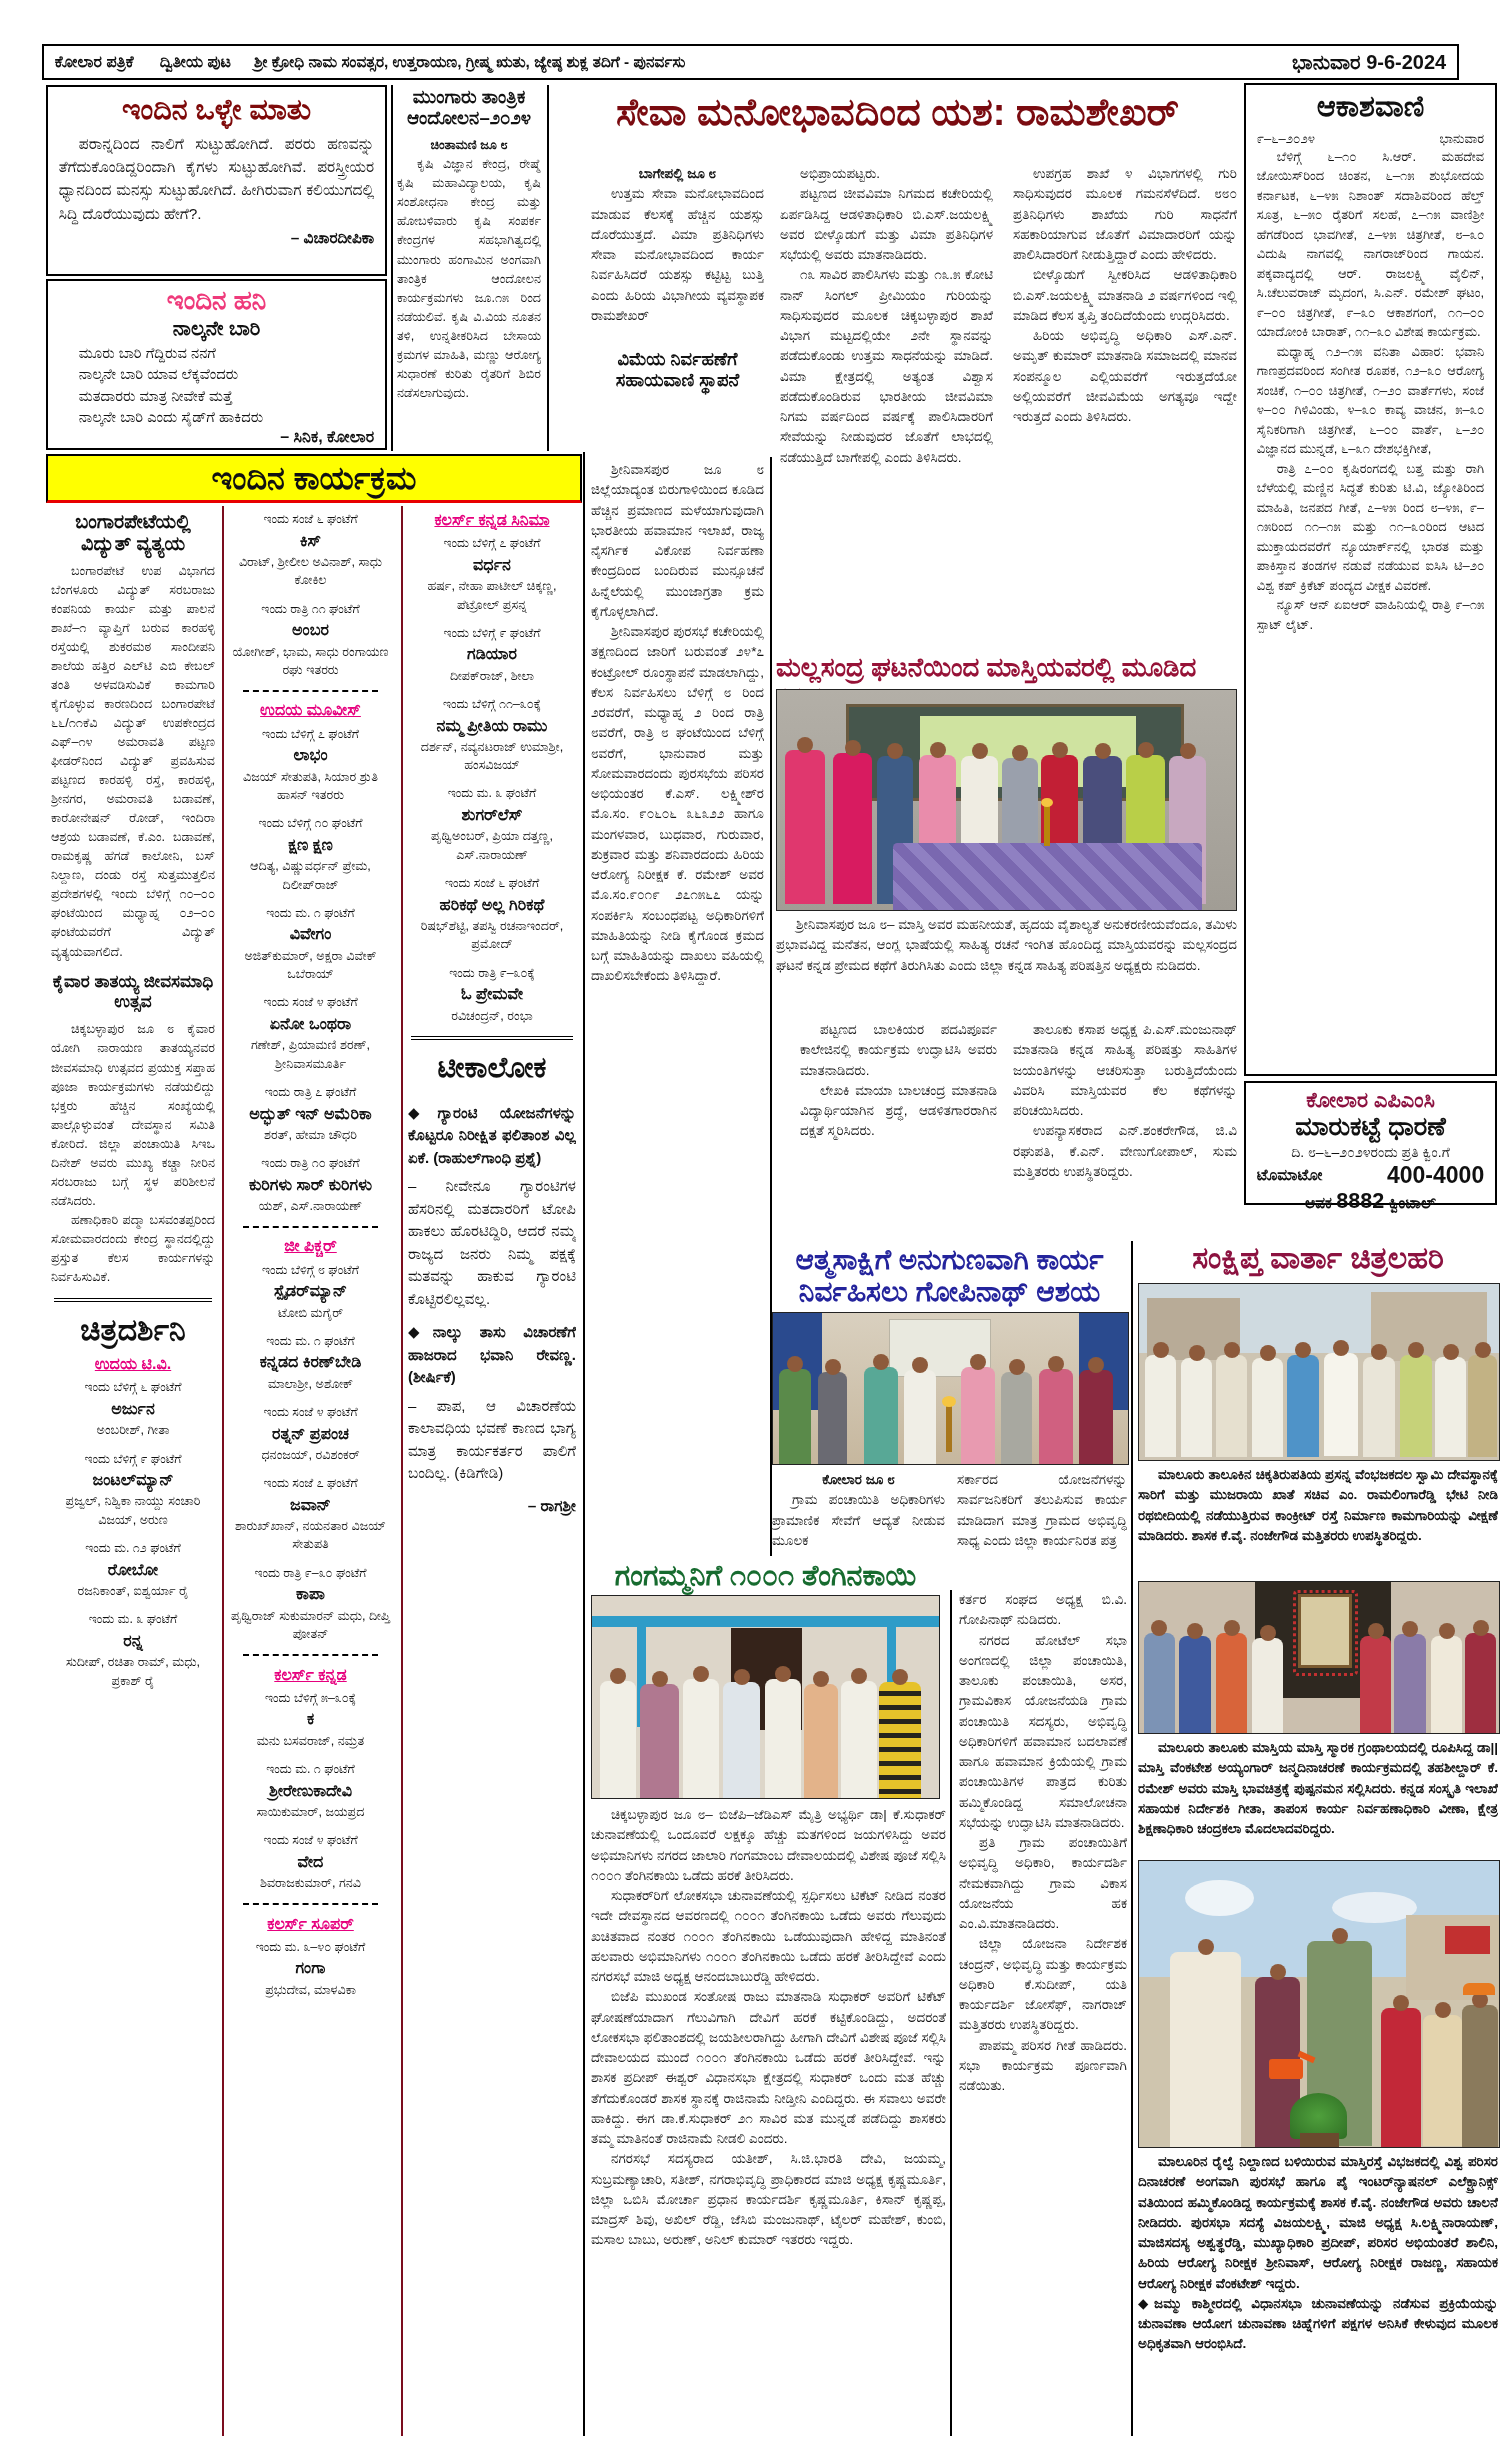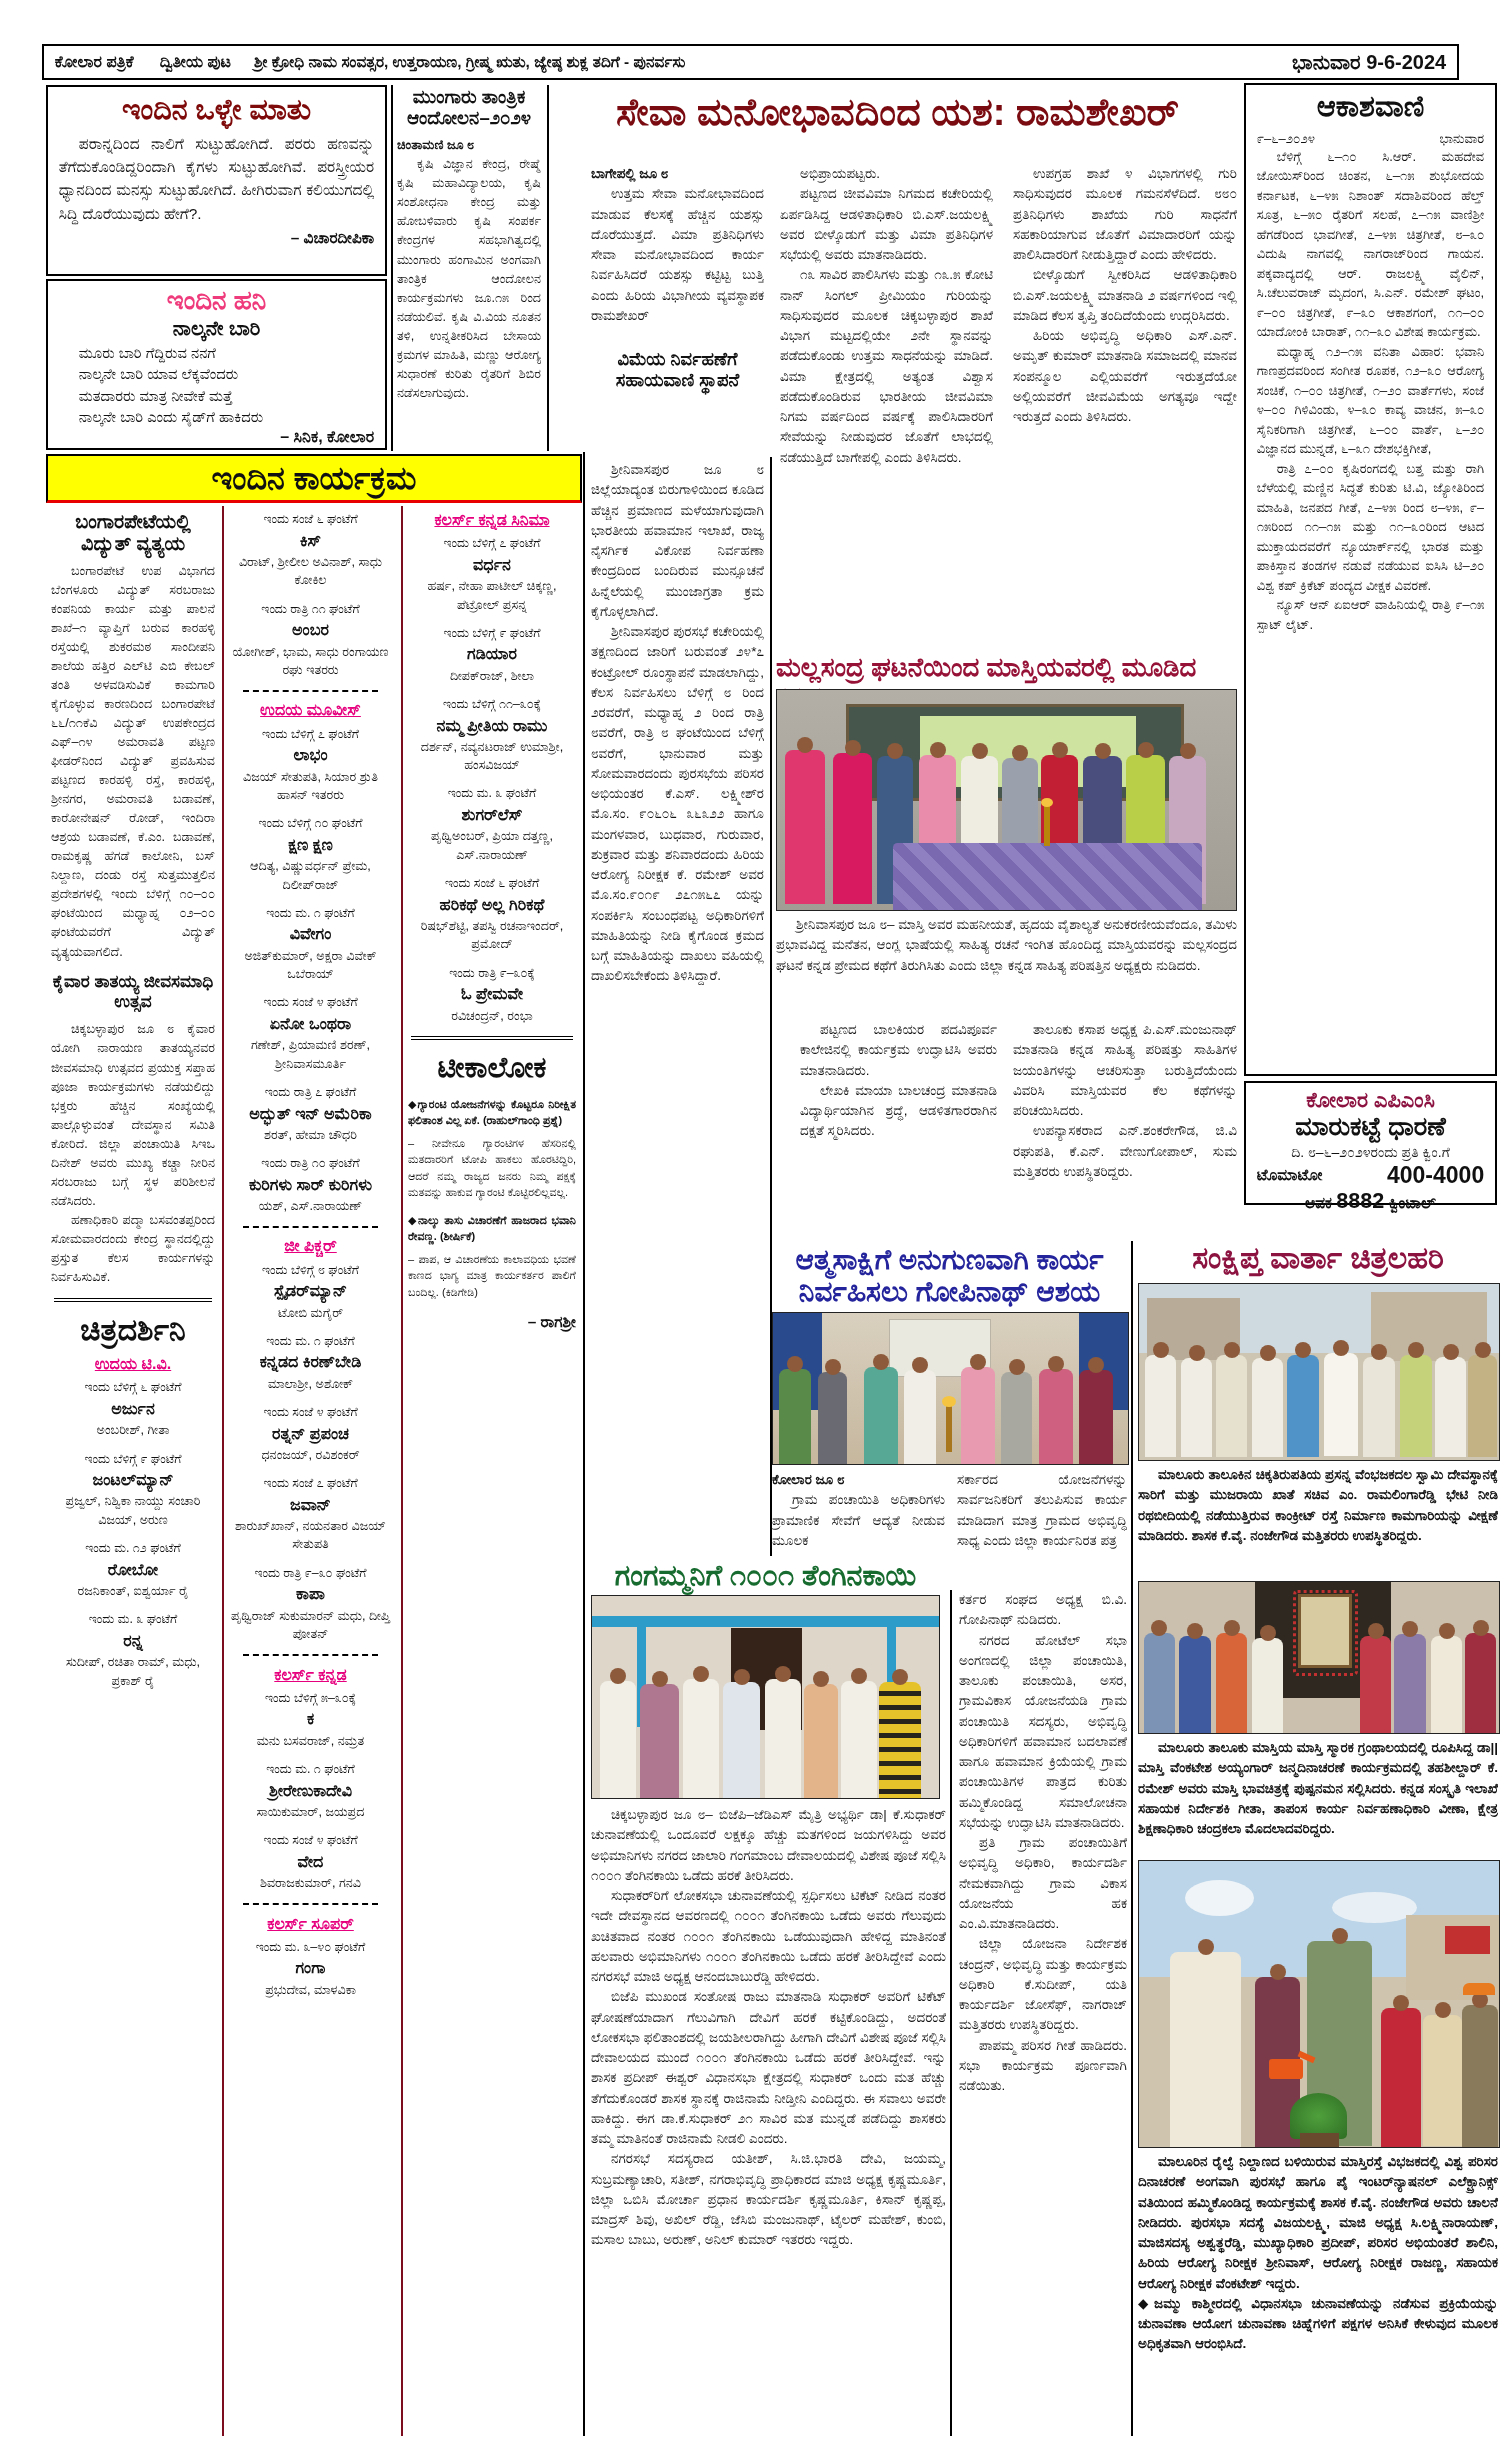--- a/index.html
+++ b/index.html
@@ -4,21 +4,21 @@
 <style>
   html,body{margin:0;padding:0;background:#e8e8e8;}
   #page{position:relative;width:1504px;height:2462px;background:#ffffff;
         font-family:"Liberation Sans","DejaVu Sans",sans-serif;color:#111;overflow:hidden;}
   .abs{position:absolute;}
   .box{border:2.3px solid #000;background:#fff;}
   .vrule{position:absolute;width:1.5px;background:#000;}
   .rrule{position:absolute;width:2.3px;background:#7b0d1e;}
   .body{font-size:13.5px;line-height:1.5;text-align:justify;overflow:hidden;}
   .body p{margin:0;text-indent:20px;}
-  .body .dl{display:block;text-indent:0;font-weight:bold;}
+  .body .dl{display:block;text-align:center;text-indent:0;font-weight:bold;}
   .byline{text-align:right;font-weight:bold;}
   .lst-t{font-size:12.4px;text-align:center;line-height:1.4;}
   .lst-n{font-size:16px;font-weight:bold;text-align:center;margin:2.3px 0;line-height:1.25;}
   .lst-c{font-size:12.7px;text-align:center;line-height:1.45;}
   .item{margin-bottom:10.8px;}
   .chan{color:#e6007e;font-weight:bold;text-align:center;font-size:16px;
         text-decoration:underline;margin:7.7px 0 6.2px 0;}
   .dashdiv{border-top:2.3px dashed #000;width:82%;margin:9.3px auto;}
   .dbldiv{border-top:1.5px solid #000;border-bottom:1.5px solid #000;height:2.3px;margin:10.8px 3.1px;}
   .photo{position:absolute;overflow:hidden;border:1.5px solid #222;}
@@ -285,21 +285,21 @@
         <div class="lst-n">ಹರಿಕಥೆ ಅಲ್ಲ ಗಿರಿಕಥೆ</div>
         <div class="lst-c">ರಿಷಭ್‌ಶೆಟ್ಟಿ, ತಪಸ್ವಿ ರಚನಾಇಂದರ್, ಪ್ರಮೋದ್</div>
       </div>
     <div class="item">
         <div class="lst-t">ಇಂದು ರಾತ್ರಿ ೯–೩೦ಕ್ಕೆ</div>
         <div class="lst-n">ಓ ಪ್ರೇಮವೇ</div>
         <div class="lst-c">ರವಿಚಂದ್ರನ್, ರಂಭಾ</div>
       </div>
     <div class="dbldiv"></div>
     <div class="hl" style="font-size:28.6px;">ಟೀಕಾಲೋಕ</div>
-    <div class="body" style="font-size:11px;margin-top:12px;">
+    <div class="body" style="font-size:15px;margin-top:18px;">
       <p style="text-indent:0;font-weight:600;">◆ಗ್ಯಾರಂಟಿ ಯೋಜನೆಗಳನ್ನು ಕೊಟ್ಟರೂ ನಿರೀಕ್ಷಿತ ಫಲಿತಾಂಶ ವಿಲ್ಲ ಏಕೆ. (ರಾಹುಲ್‌ಗಾಂಧಿ ಪ್ರಶ್ನೆ)</p>
       <p style="text-indent:0;margin-top:6.2px;">– ನೀವೇನೂ ಗ್ಯಾರಂಟಿಗಳ ಹೆಸರಿನಲ್ಲಿ ಮತದಾರರಿಗೆ ಟೋಪಿ ಹಾಕಲು ಹೊರಟಿದ್ದಿರಿ, ಆದರೆ ನಮ್ಮ ರಾಜ್ಯದ ಜನರು ನಿಮ್ಮ ಪಕ್ಷಕ್ಕೆ ಮತವನ್ನು ಹಾಕುವ ಗ್ಯಾರಂಟಿ ಕೊಟ್ಟಿರಲಿಲ್ಲವಲ್ಲ.</p>
       <p style="text-indent:0;font-weight:600;margin-top:10.8px;">◆ನಾಲ್ಕು ತಾಸು ವಿಚಾರಣೆಗೆ ಹಾಜರಾದ ಭವಾನಿ ರೇವಣ್ಣ. (ಶೀರ್ಷಿಕೆ)</p>
       <p style="text-indent:0;margin-top:6.2px;">– ಪಾಪ, ಆ ವಿಚಾರಣೆಯ ಕಾಲಾವಧಿಯ ಭವಣೆ ಕಾಣದ ಭಾಗ್ಯ ಮಾತ್ರ ಕಾರ್ಯಕರ್ತರ ಪಾಲಿಗೆ ಬಂದಿಲ್ಲ. (ಕಿಡಿಗೇಡಿ)</p>
     </div>
     <div class="byline" style="font-size:15.4px;margin-top:12.4px;">– ರಾಗಶ್ರೀ</div>
   </div>
 
   <div class="abs body" style="left:591px;top:460px;width:173px;height:1095px;">
     <p>ಶ್ರೀನಿವಾಸಪುರ ಜೂ ೮ ಜಿಲ್ಲೆಯಾದ್ಯಂತ ಬಿರುಗಾಳಿಯಿಂದ ಕೂಡಿದ ಹೆಚ್ಚಿನ ಪ್ರಮಾಣದ ಮಳೆಯಾಗುವುದಾಗಿ ಭಾರತೀಯ ಹವಾಮಾನ ಇಲಾಖೆ, ರಾಜ್ಯ ನೈಸರ್ಗಿಕ ವಿಕೋಪ ನಿರ್ವಹಣಾ ಕೇಂದ್ರದಿಂದ ಬಂದಿರುವ ಮುನ್ಸೂಚನೆ ಹಿನ್ನೆಲೆಯಲ್ಲಿ ಮುಂಜಾಗ್ರತಾ ಕ್ರಮ ಕೈಗೊಳ್ಳಲಾಗಿದೆ.</p>

